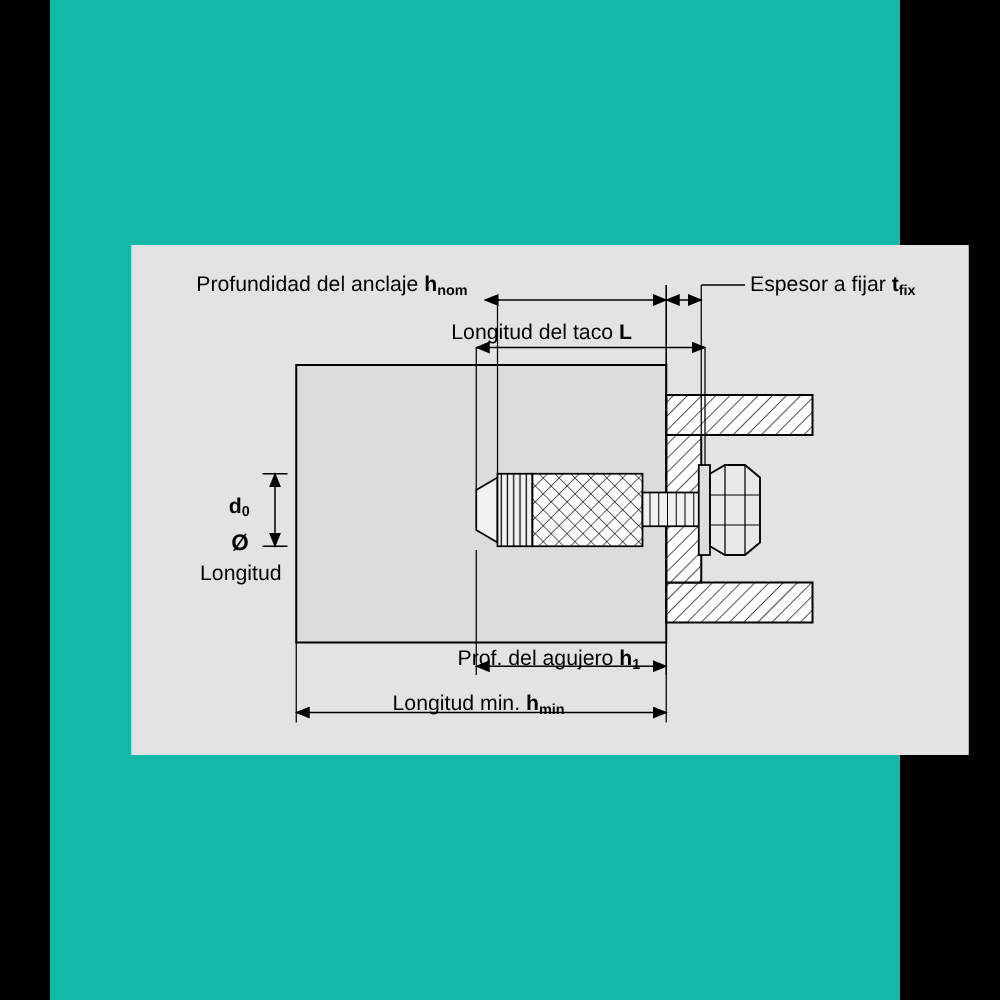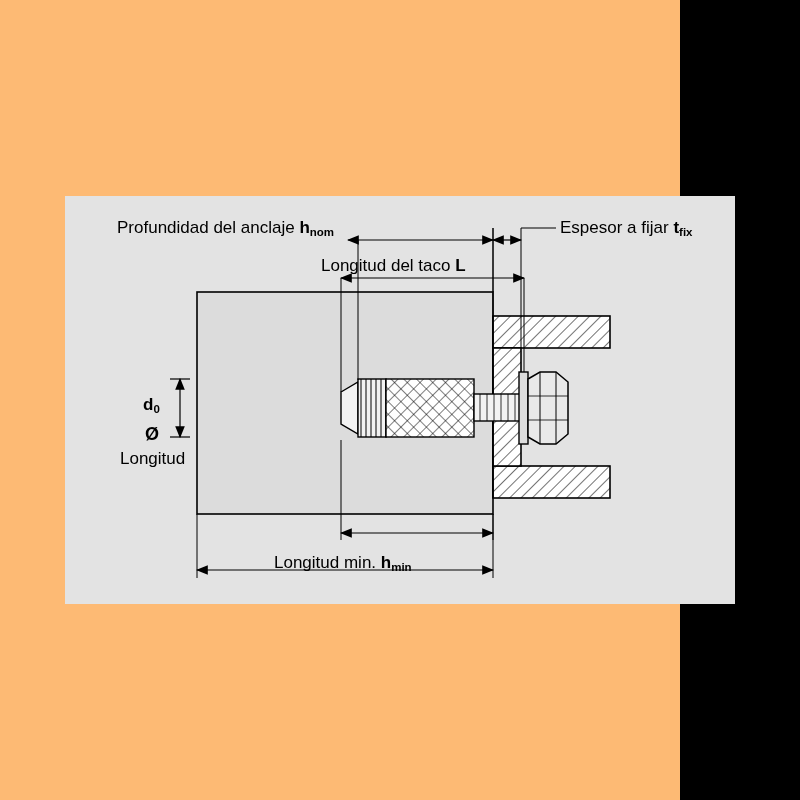--- a/index.html
+++ b/index.html
@@ -10,21 +10,22 @@
   body {
     width: 800px;
     height: 800px;
     overflow: hidden;
     font-family: "Liberation Sans", sans-serif;
   }
   #stage {
     position: relative;
     width: 680px;
     height: 800px;
-    background: #fdba74;
+    background: #14b8a6;
+    margin-left: 40px;
   }
   #diagram-panel {
     position: absolute;
     left: 65px;
     top: 196px;
     width: 670px;
     height: 408px;
     background: #e3e3e3;
   }
   svg.layer {
@@ -170,16 +171,17 @@
   <div class="lbl" id="lbl-tfix"><span>Espesor a fijar </span><b>t</b><span class="sub">fix</span></div>
 
   <div class="lbl" id="lbl-L"><span>Longitud del taco </span><b>L</b></div>
 
   <div class="lbl" id="lbl-d0"><b>d</b><span class="sub">0</span></div>
 
   <div class="lbl" id="lbl-diam"><span>Ø</span></div>
 
   <div class="lbl" id="lbl-agujero"><span>Longitud</span></div>
 
+  <div class="lbl" id="lbl-h1"><span>Prof. del agujero </span><b>h</b><span class="sub">1</span></div>
 
   <div class="lbl" id="lbl-hmin"><span>Longitud min. </span><b>h</b><span class="sub">min</span></div>
 
 </div>
 
 </body></html>

